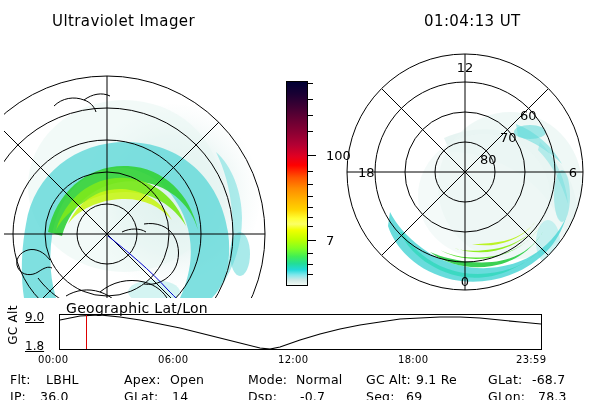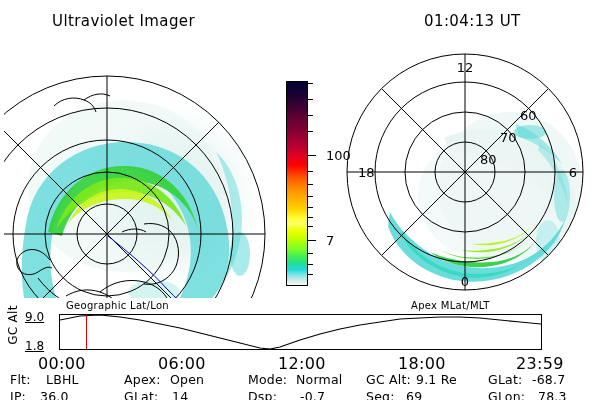--- a/index.html
+++ b/index.html
@@ -39,21 +39,21 @@
   
   .panel {
     position: absolute;
     overflow: hidden;
   }
   #geo-panel  { left: 4px;   top: 38px; width: 262px; height: 252px; }
   #apex-panel { left: 334px; top: 38px; width: 262px; height: 252px; }
 
   .panel-caption {
     position: absolute;
-    font-size: 10px;
+    font-size: 14px;
     white-space: nowrap;
     letter-spacing: 0.3px;
   }
   #geo-caption  { left: 66px;  top: 292px; }
   #apex-caption { left: 411px; top: 292px; }
 
   
   #colorbar-group {
     position: absolute;
     left: 268px; top: 62px;
@@ -132,21 +132,21 @@
   }
   #strip-marker {
     position: absolute;
     top: 0;
     width: 1px;
     height: 100%;
   }
   .strip-xtick {
     position: absolute;
     top: 46px;
-    font-size: 16px;
+    font-size: 10px;
     white-space: nowrap;
     letter-spacing: 0.3px;
   }
 
   
   #status-block {
     position: absolute;
     left: 0; top: 362px;
     width: 600px; height: 38px;
     font-size: 12.5px;
@@ -353,21 +353,20 @@
       <text x="131" y="26" font-family="DejaVu Sans, sans-serif" font-size="13" text-anchor="middle" fill="#000">12</text>
       <text x="24" y="131" font-family="DejaVu Sans, sans-serif" font-size="13" text-anchor="start" fill="#000">18</text>
       <text x="243" y="131" font-family="DejaVu Sans, sans-serif" font-size="13" text-anchor="end" fill="#000">6</text>
       <text x="131" y="240" font-family="DejaVu Sans, sans-serif" font-size="13" text-anchor="middle" fill="#000">0</text>
 
       <text x="186" y="74" font-family="DejaVu Sans, sans-serif" font-size="13" text-anchor="start" fill="#000">60</text>
       <text x="166" y="96" font-family="DejaVu Sans, sans-serif" font-size="13" text-anchor="start" fill="#000">70</text>
       <text x="146" y="118" font-family="DejaVu Sans, sans-serif" font-size="13" text-anchor="start" fill="#000">80</text>
     </svg>
   </div>
-  <div class="panel-caption" id="apex-caption">Apex MLat/MLT</div>
 
   <div id="strip-group">
     <div id="strip-ylabel">GC Alt</div>
     <div class="strip-ytick" style="top:9px">9.0</div>
     <div class="strip-ytick" style="top:38px">1.8</div>
 
     <div id="strip-box">
       <svg width="481" height="34" viewBox="0 0 481 34" preserveAspectRatio="none">
         <polyline fill="none" stroke="#000000" stroke-width="1.2" points="0,5 20,1 40,0 60,2 80,5 100,9 120,13 140,18 160,23 180,28 200,33 210,34 220,32 240,25 260,19 280,14 300,10 320,7 340,4 360,3 380,2 400,2 420,3 440,5 460,7 481,9"></polyline>
       </svg>

